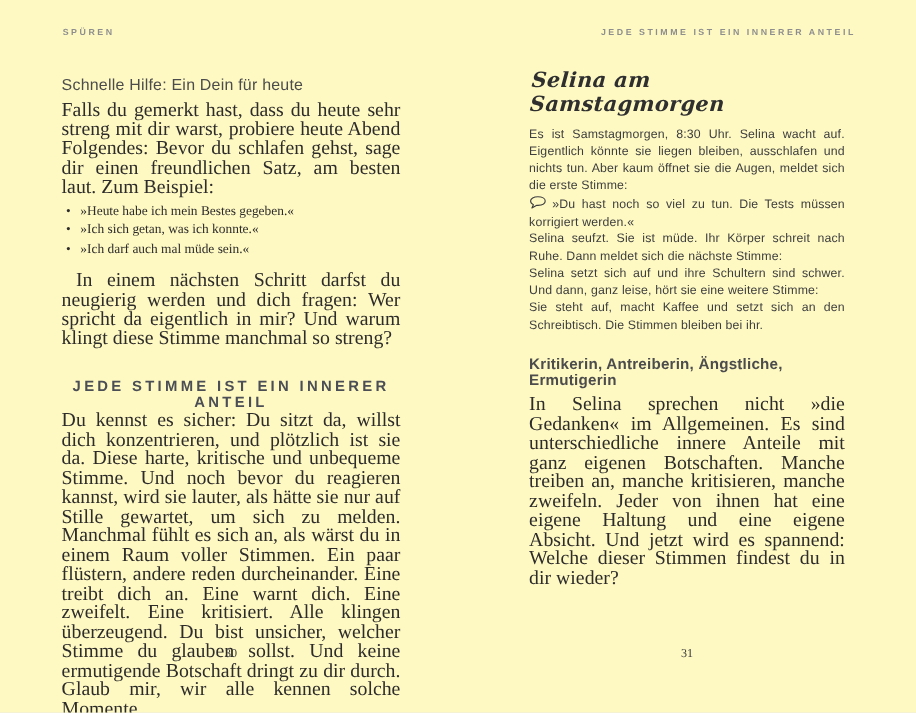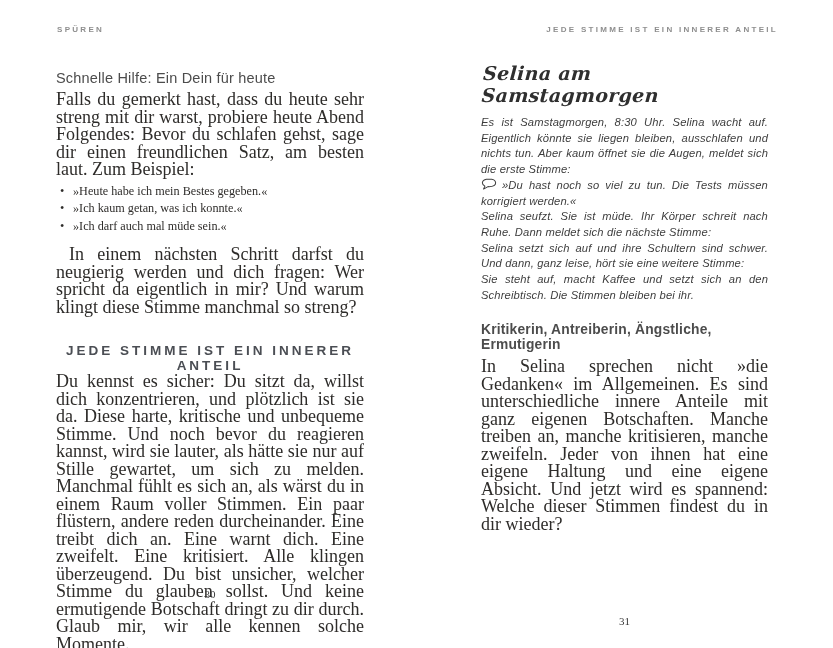--- a/index.html
+++ b/index.html
@@ -1,19 +1,19 @@
 <!DOCTYPE html>
 <html><head>
 <meta charset="utf-8">
 <style>
   html, body { margin: 0; padding: 0; background: #e8e8e8; }
   .spread {
     position: relative;
     width: 833px; height: 648px;
-    background: #ffffff;
+    background: #fef9c3;
     font-family: "Liberation Serif", serif;
     color: #2e2c2a;
     overflow: hidden;
     margin: 0 auto;
   }
   .running-header {
     position: absolute;
     top: 25px;
     font-family: "Liberation Sans", sans-serif;
     font-size: 8px;
@@ -82,21 +82,20 @@
     transform-origin: left bottom;
   }
   .story p {
     font-family: "Liberation Sans", sans-serif;
     font-size: 11.2px;
     line-height: 15.7px;
     letter-spacing: 0.15px;
     color: #3d3d3d;
     text-align: justify;
     margin: 0;
-    font-style: italic;
   }
   .story p.voice { }
   .story .bubble-icon {
     display: inline-block;
     width: 16px; height: 12px;
     vertical-align: -1px;
     margin-right: 5px;
   }
   .subsection-title {
     font-family: "Liberation Sans", sans-serif;
@@ -108,37 +107,37 @@
   }
   .page-number {
     position: absolute;
     top: 588px;
     text-align: center;
     font-size: 11px;
     color: #3a3a3a;
     font-family: "Liberation Serif", serif;
   }
   .page-number.left  { left: 56px;  width: 308px; }
-  .page-number.right { left: 481px; width: 287px; margin-top: 27px; }
+  .page-number.right { left: 481px; width: 287px; }
 </style>
 </head>
 <body>
 
 <div class="spread">
 
   <div class="running-header left">SPÜREN</div>
 
   <div class="column col-left">
     <h2 class="section-title">Schnelle Hilfe: Ein Dein für heute</h2>
 
     <p class="body">Falls du gemerkt hast, dass du heute sehr streng mit dir warst, probiere heute Abend Folgendes: Bevor du schlafen gehst, sage dir einen freundlichen Satz, am besten laut. Zum Beispiel:</p>
 
     <ul class="bullets">
       <li>»Heute habe ich mein Bestes gegeben.«</li>
-      <li>»Ich kaum getan, was ich konnte.«</li>
+      <li>»Ich sich getan, was ich konnte.«</li>
       <li>»Ich darf auch mal müde sein.«</li>
     </ul>
 
 
     <p class="body indent">In einem nächsten Schritt darfst du neugierig werden und dich fragen: Wer spricht da eigentlich in mir? Und warum klingt diese Stimme manchmal so streng?</p>
 
     <h1 class="chapter-title">JEDE STIMME IST EIN INNERER ANTEIL</h1>
 
     <p class="body after-chapter">Du kennst es sicher: Du sitzt da, willst dich konzentrieren, und plötzlich ist sie da. Diese harte, kritische und unbequeme Stimme. Und noch bevor du reagieren kannst, wird sie lauter, als hätte sie nur auf Stille gewartet, um sich zu melden. Manchmal fühlt es sich an, als wärst du in einem Raum voller Stimmen. Ein paar flüstern, andere reden durcheinander. Eine treibt dich an. Eine warnt dich. Eine zweifelt. Eine kritisiert. Alle klingen überzeugend. Du bist unsicher, welcher Stimme du glauben sollst. Und keine ermutigende Botschaft dringt zu dir durch. Glaub mir, wir alle kennen solche Momente.</p>
   </div>

